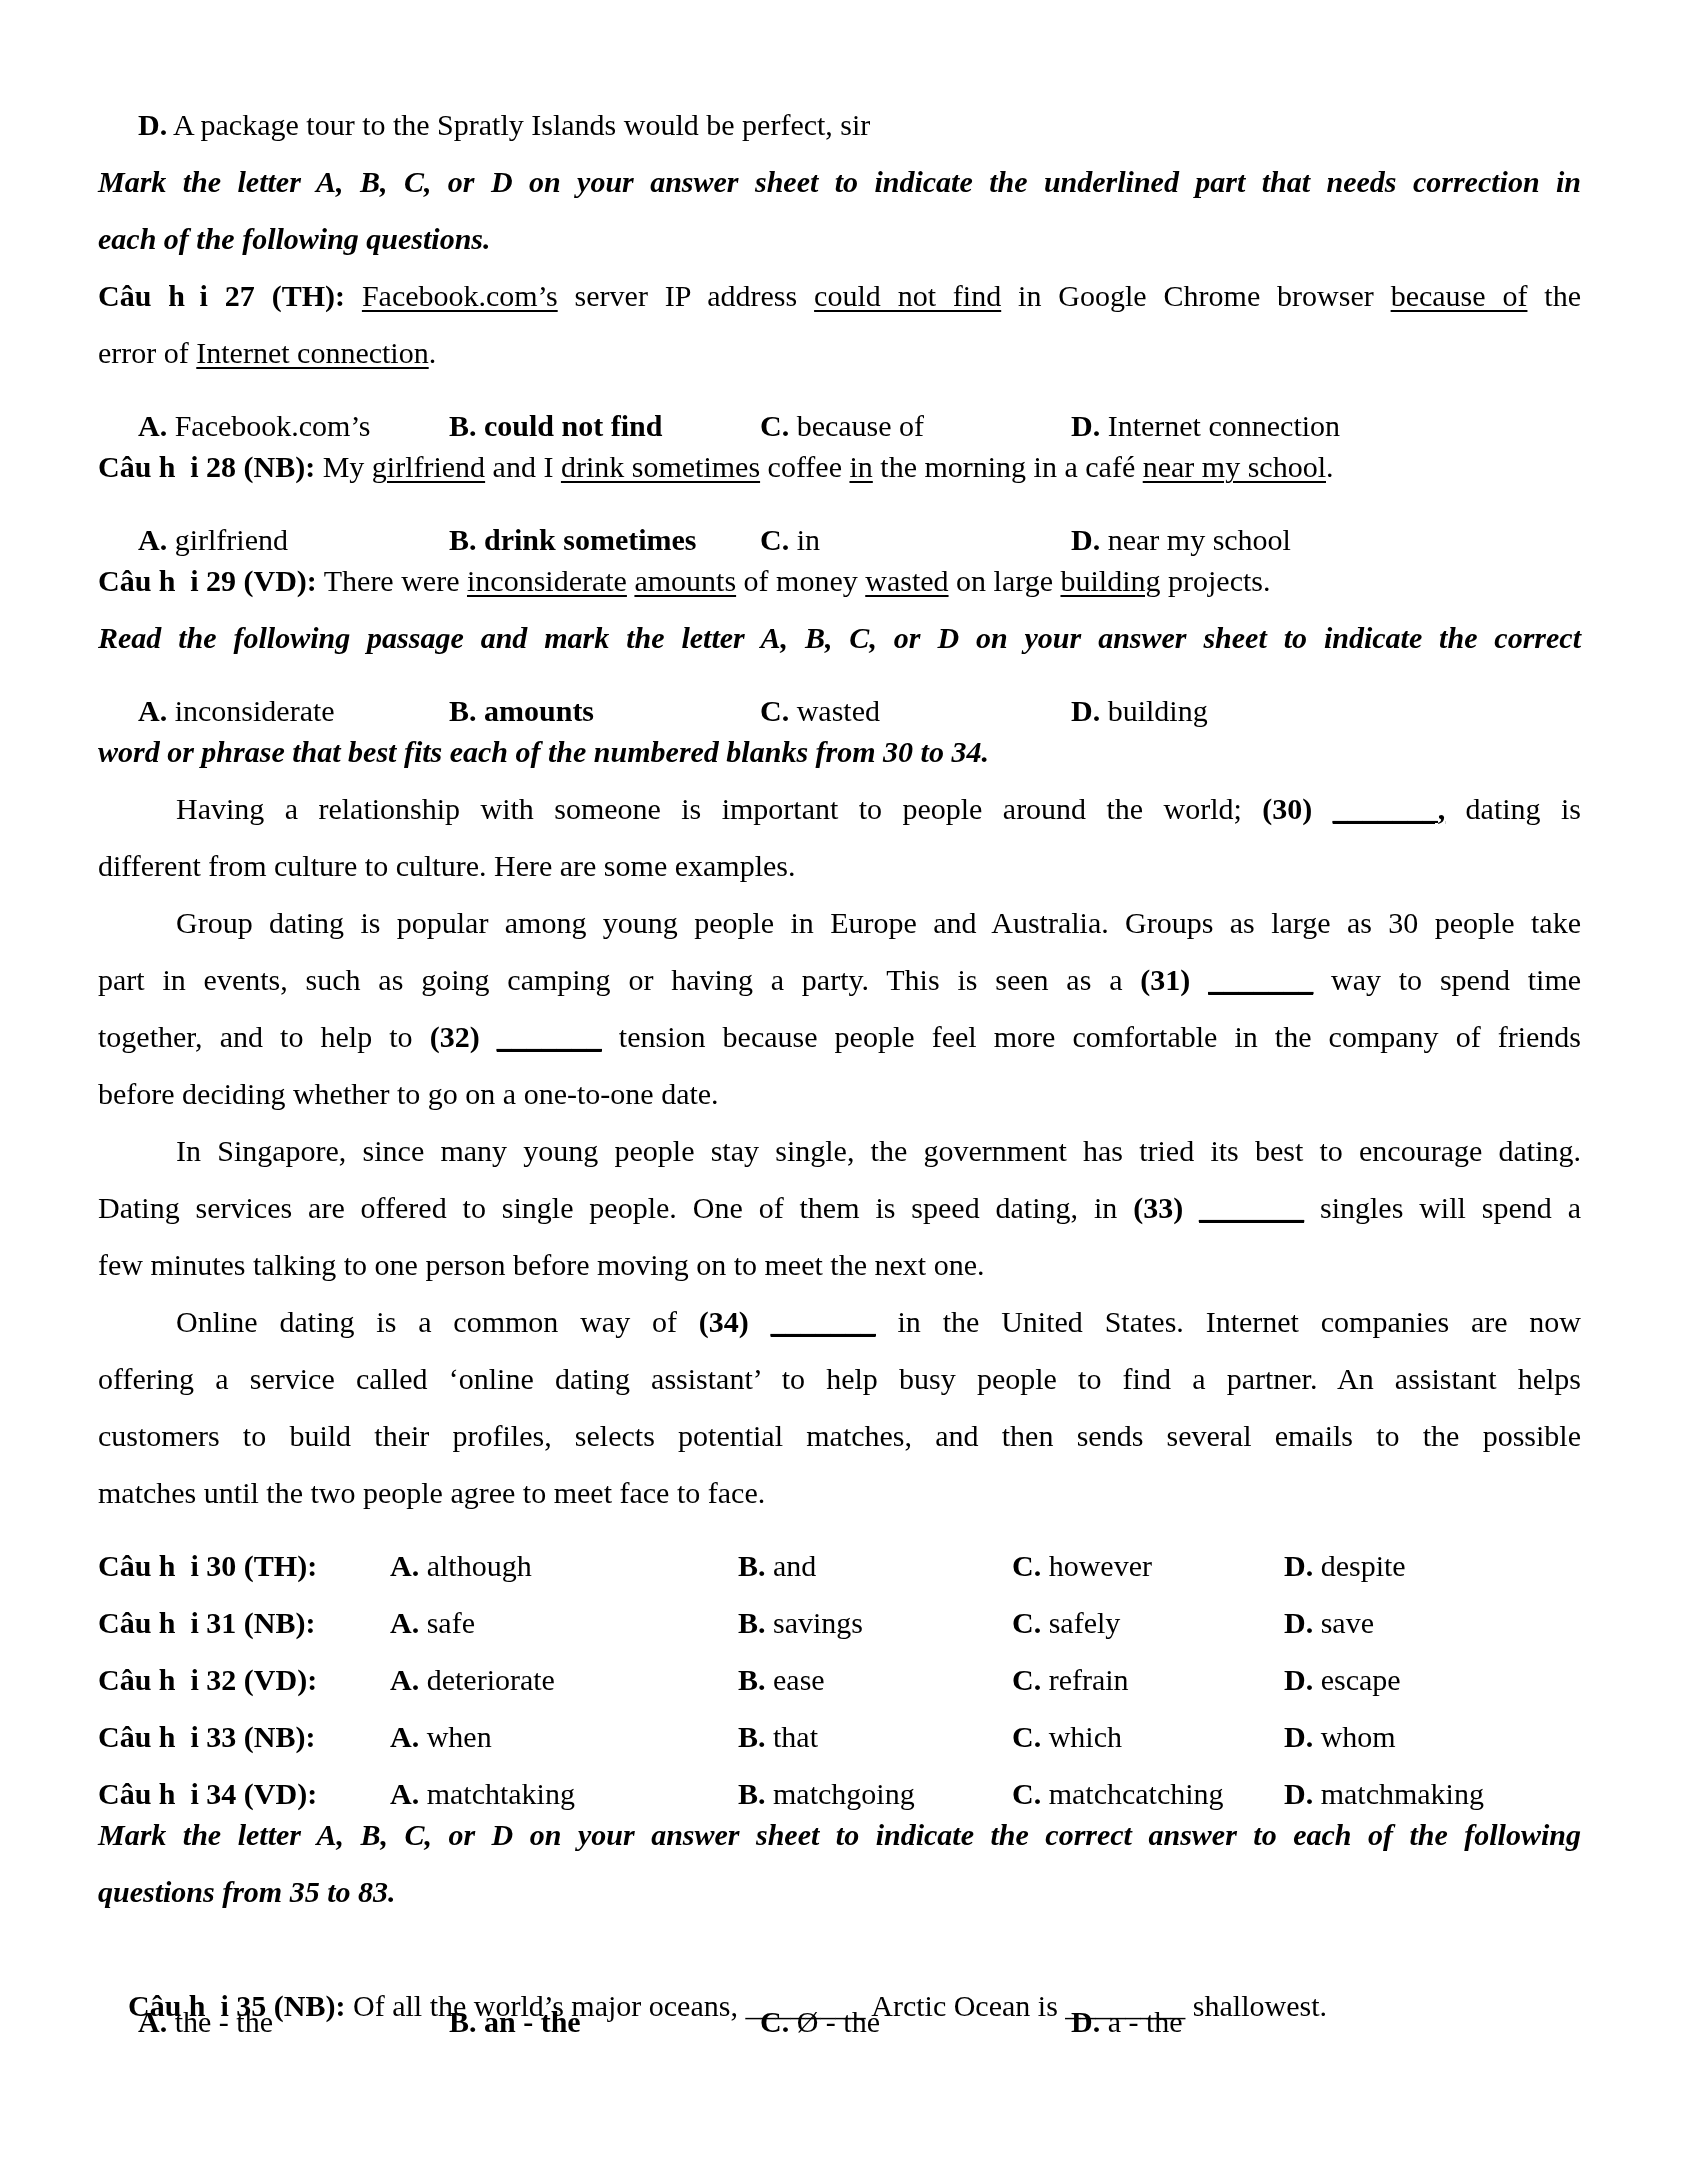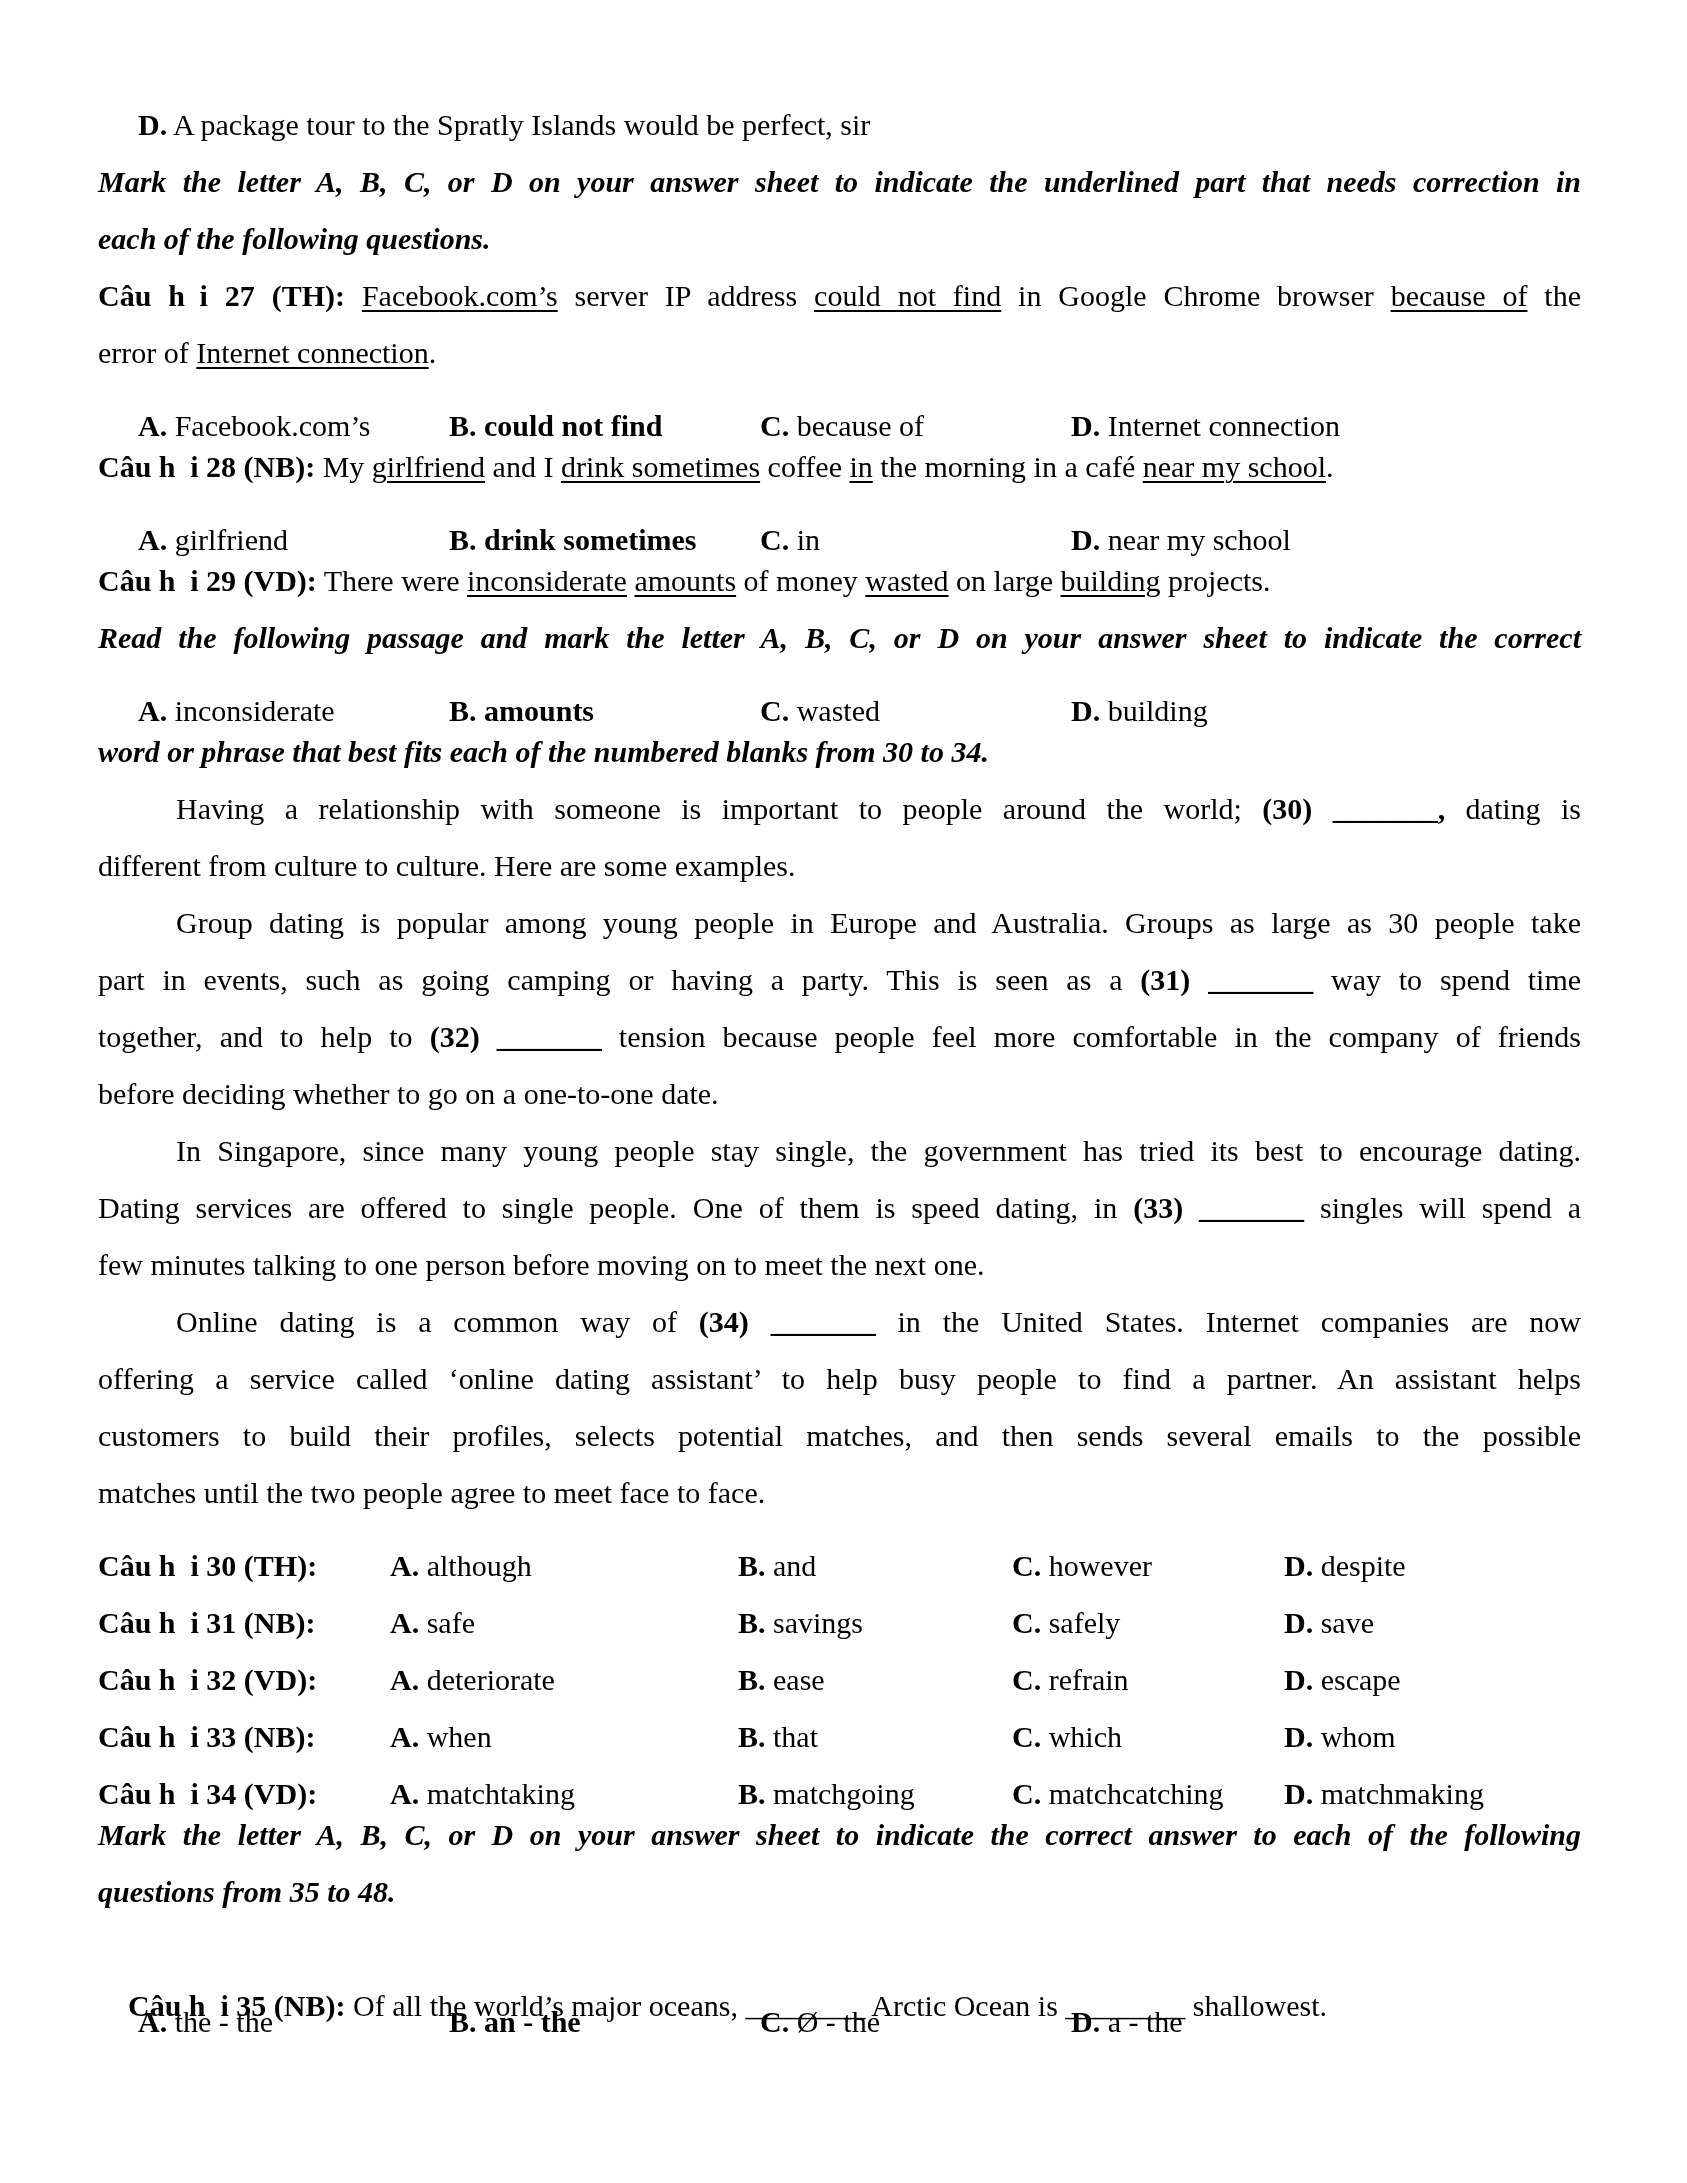--- a/index.html
+++ b/index.html
@@ -8,21 +8,21 @@
     font-family: "Liberation Serif", "DejaVu Serif", serif;
     font-size: 30px; color: #000000;
   }
   .page { position: absolute; left: 98px; top: 96px; width: 1483px; }
   .line { height: 57px; line-height: 57px; white-space: nowrap; position: relative; }
   .just { text-align: justify; text-align-last: justify; white-space: normal; }
   .indent { padding-left: 78px; }
   .instr { font-weight: bold; font-style: italic; }
   .b { font-weight: bold; }
   .u { text-decoration: underline; text-decoration-thickness: 2px; text-underline-offset: 4px; }
-  .blank { font-weight: bold; }
+  .blank { font-weight: bold; text-decoration: underline; }
   .opt { position: absolute; top: 16px; }
   .o1 { left: 40px; } .o2 { left: 351px; font-weight: bold; } .o3 { left: 662px; } .o4 { left: 973px; }
   .t0 { left: 0; } .t1 { left: 292px; } .t2 { left: 603px; margin-left: 37px; } .t3 { left: 914px; } .t4 { left: 1186px; }
   .gap { display: inline-block; width: 14.6px; }
 </style>
 </head>
 <body>
 
 <div class="page">
 
@@ -170,21 +170,21 @@
     <span class="opt t1"><b>A.</b> <span>matchtaking</span></span>
     <span class="opt t2"><b>B.</b> <span>matchgoing</span></span>
     <span class="opt t3"><b>C.</b> <span>matchcatching</span></span>
     <span class="opt t4"><b>D.</b> <span>matchmaking</span></span>
   </div>
 
   <div class="line instr just">
     <span>Mark the letter A, B, C, or D on your answer sheet to indicate the correct answer to each of the following</span>
   </div>
   <div class="line instr">
-    <span>questions from 35 to 48.</span>
+    <span>questions from 35 to 83.</span>
   </div>
 
   <div class="line" style="white-space:pre;">
     <span class="b">Câu h  i 35 (NB):</span><span> Of all the world’s major oceans, </span><span>________</span><span> Arctic Ocean is </span><span>________</span><span> shallowest.</span>
   </div>
   <div class="line">
     <span class="opt o1"><b>A.</b> <span>the - the</span></span>
     <span class="opt o2"><b>B.</b> <span>an - the</span></span>
     <span class="opt o3"><b>C.</b> <span>Ø - the</span></span>
     <span class="opt o4"><b>D.</b> <span>a - the</span></span>

